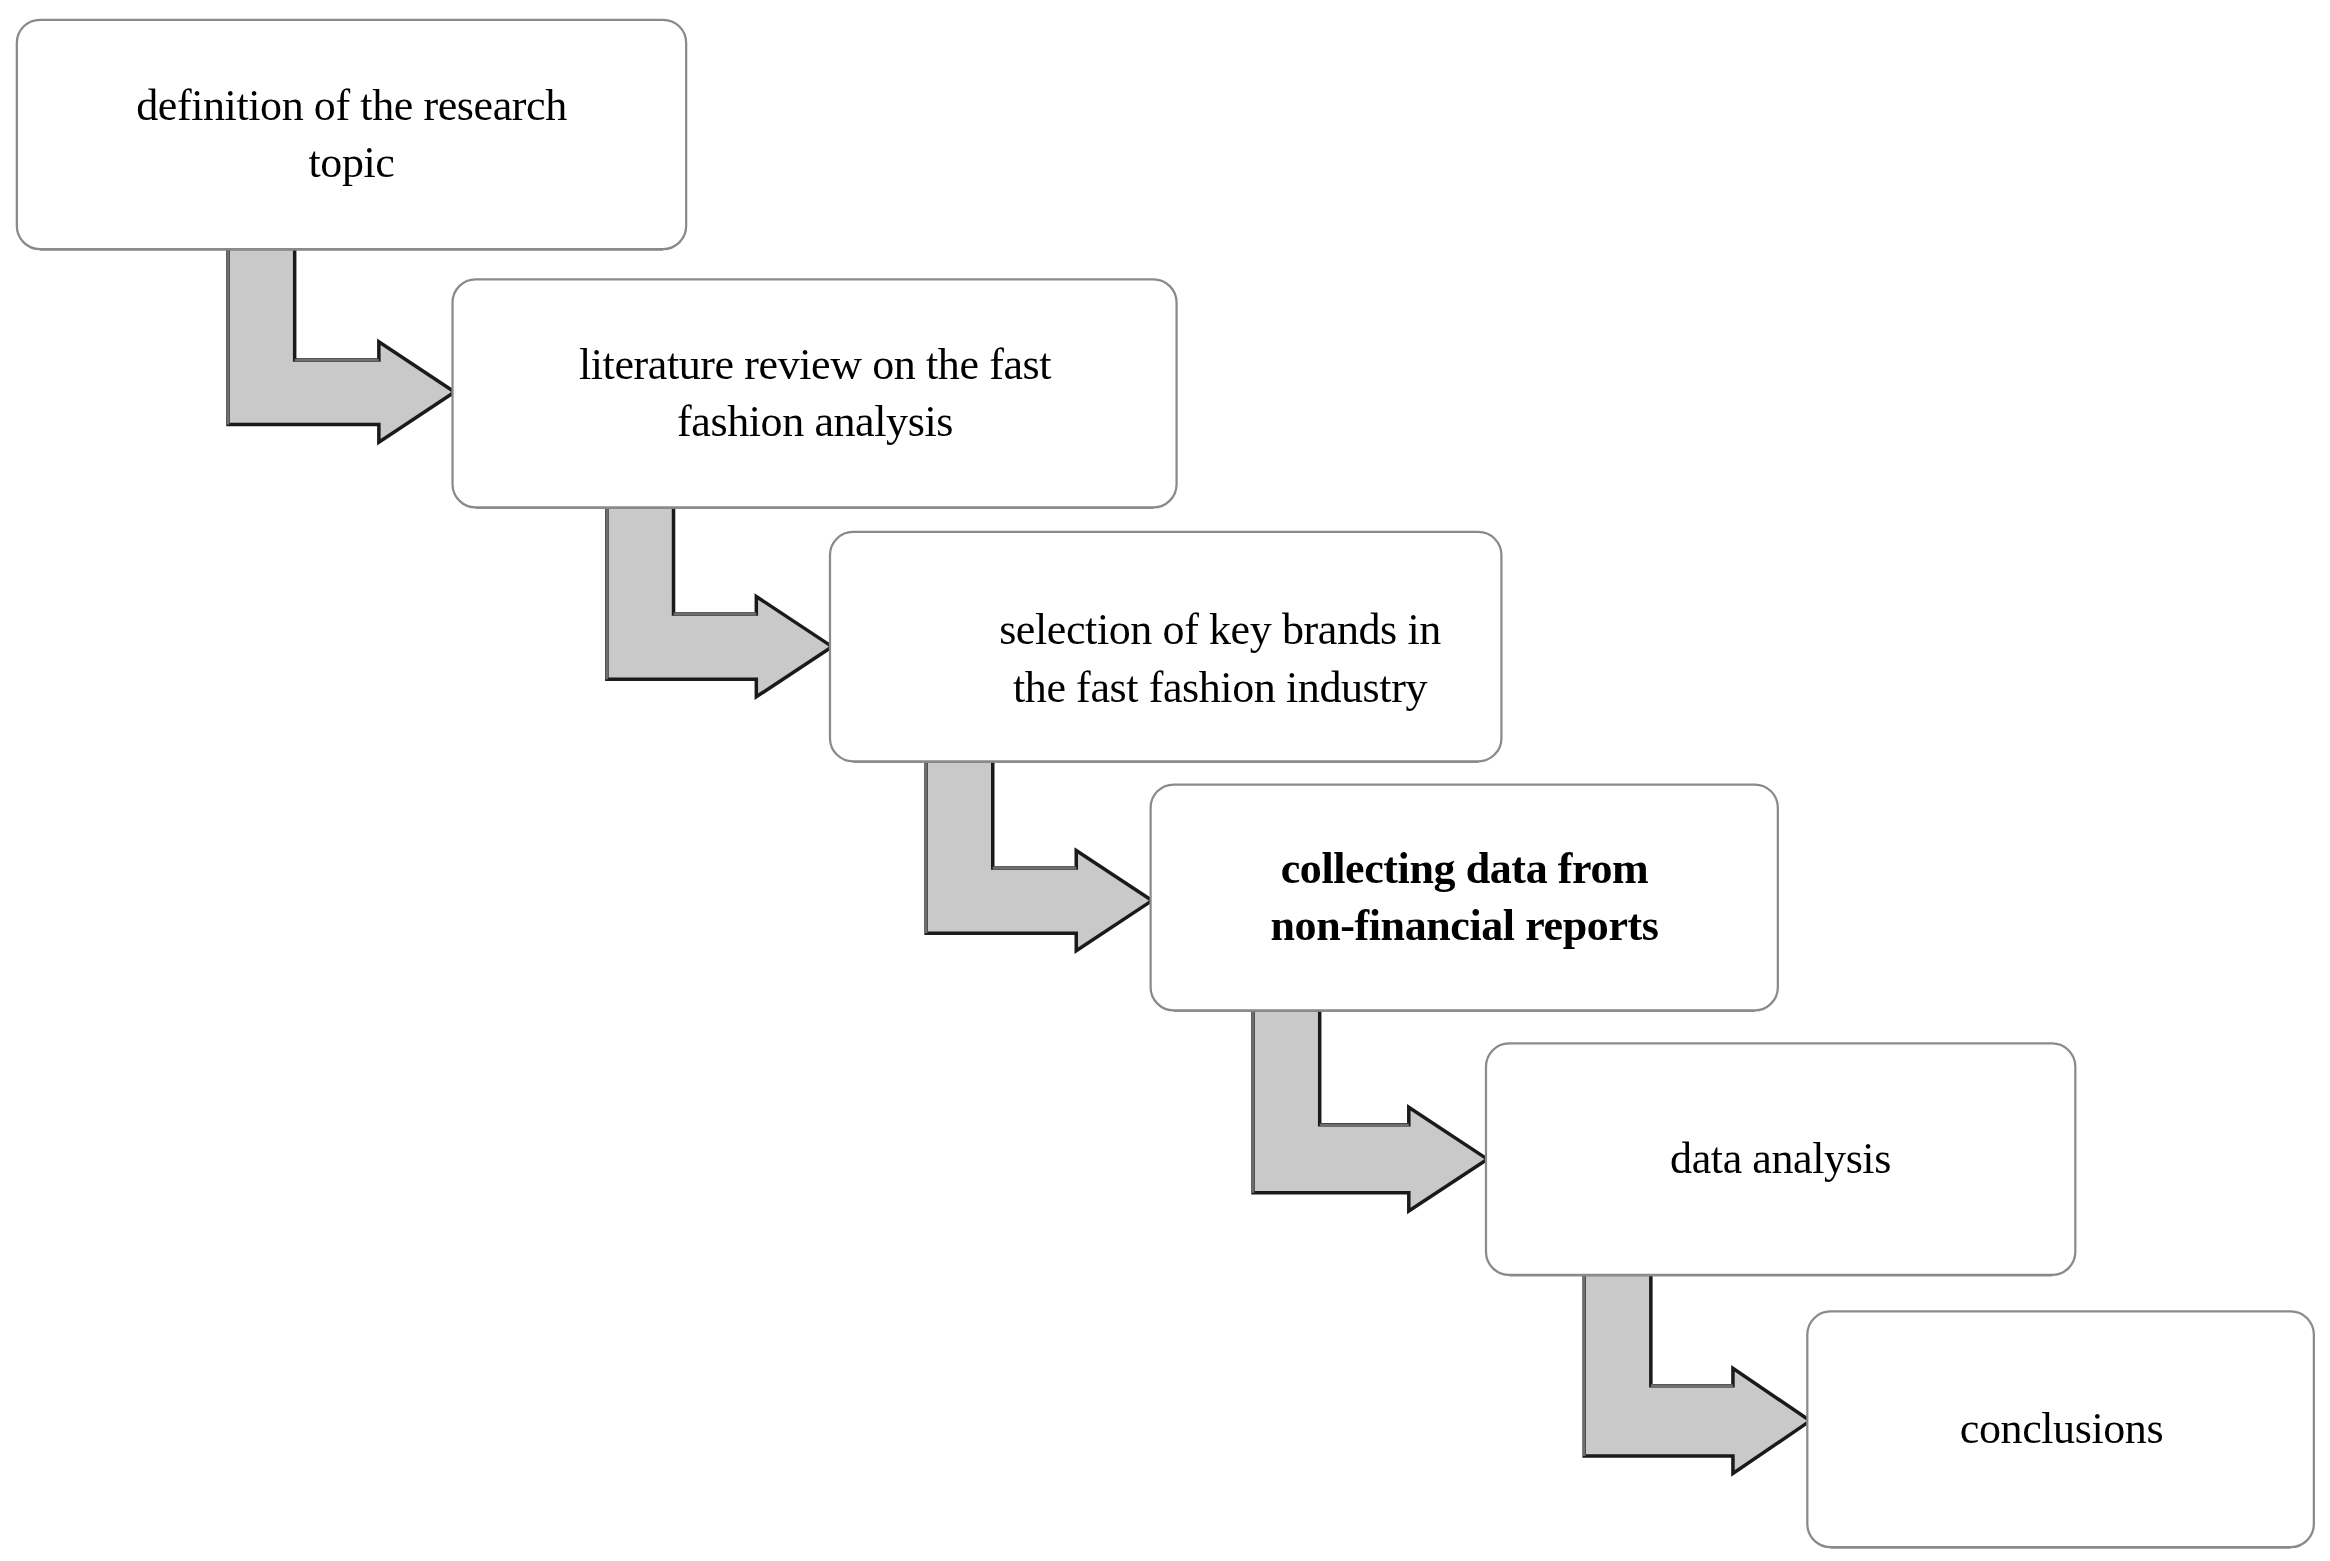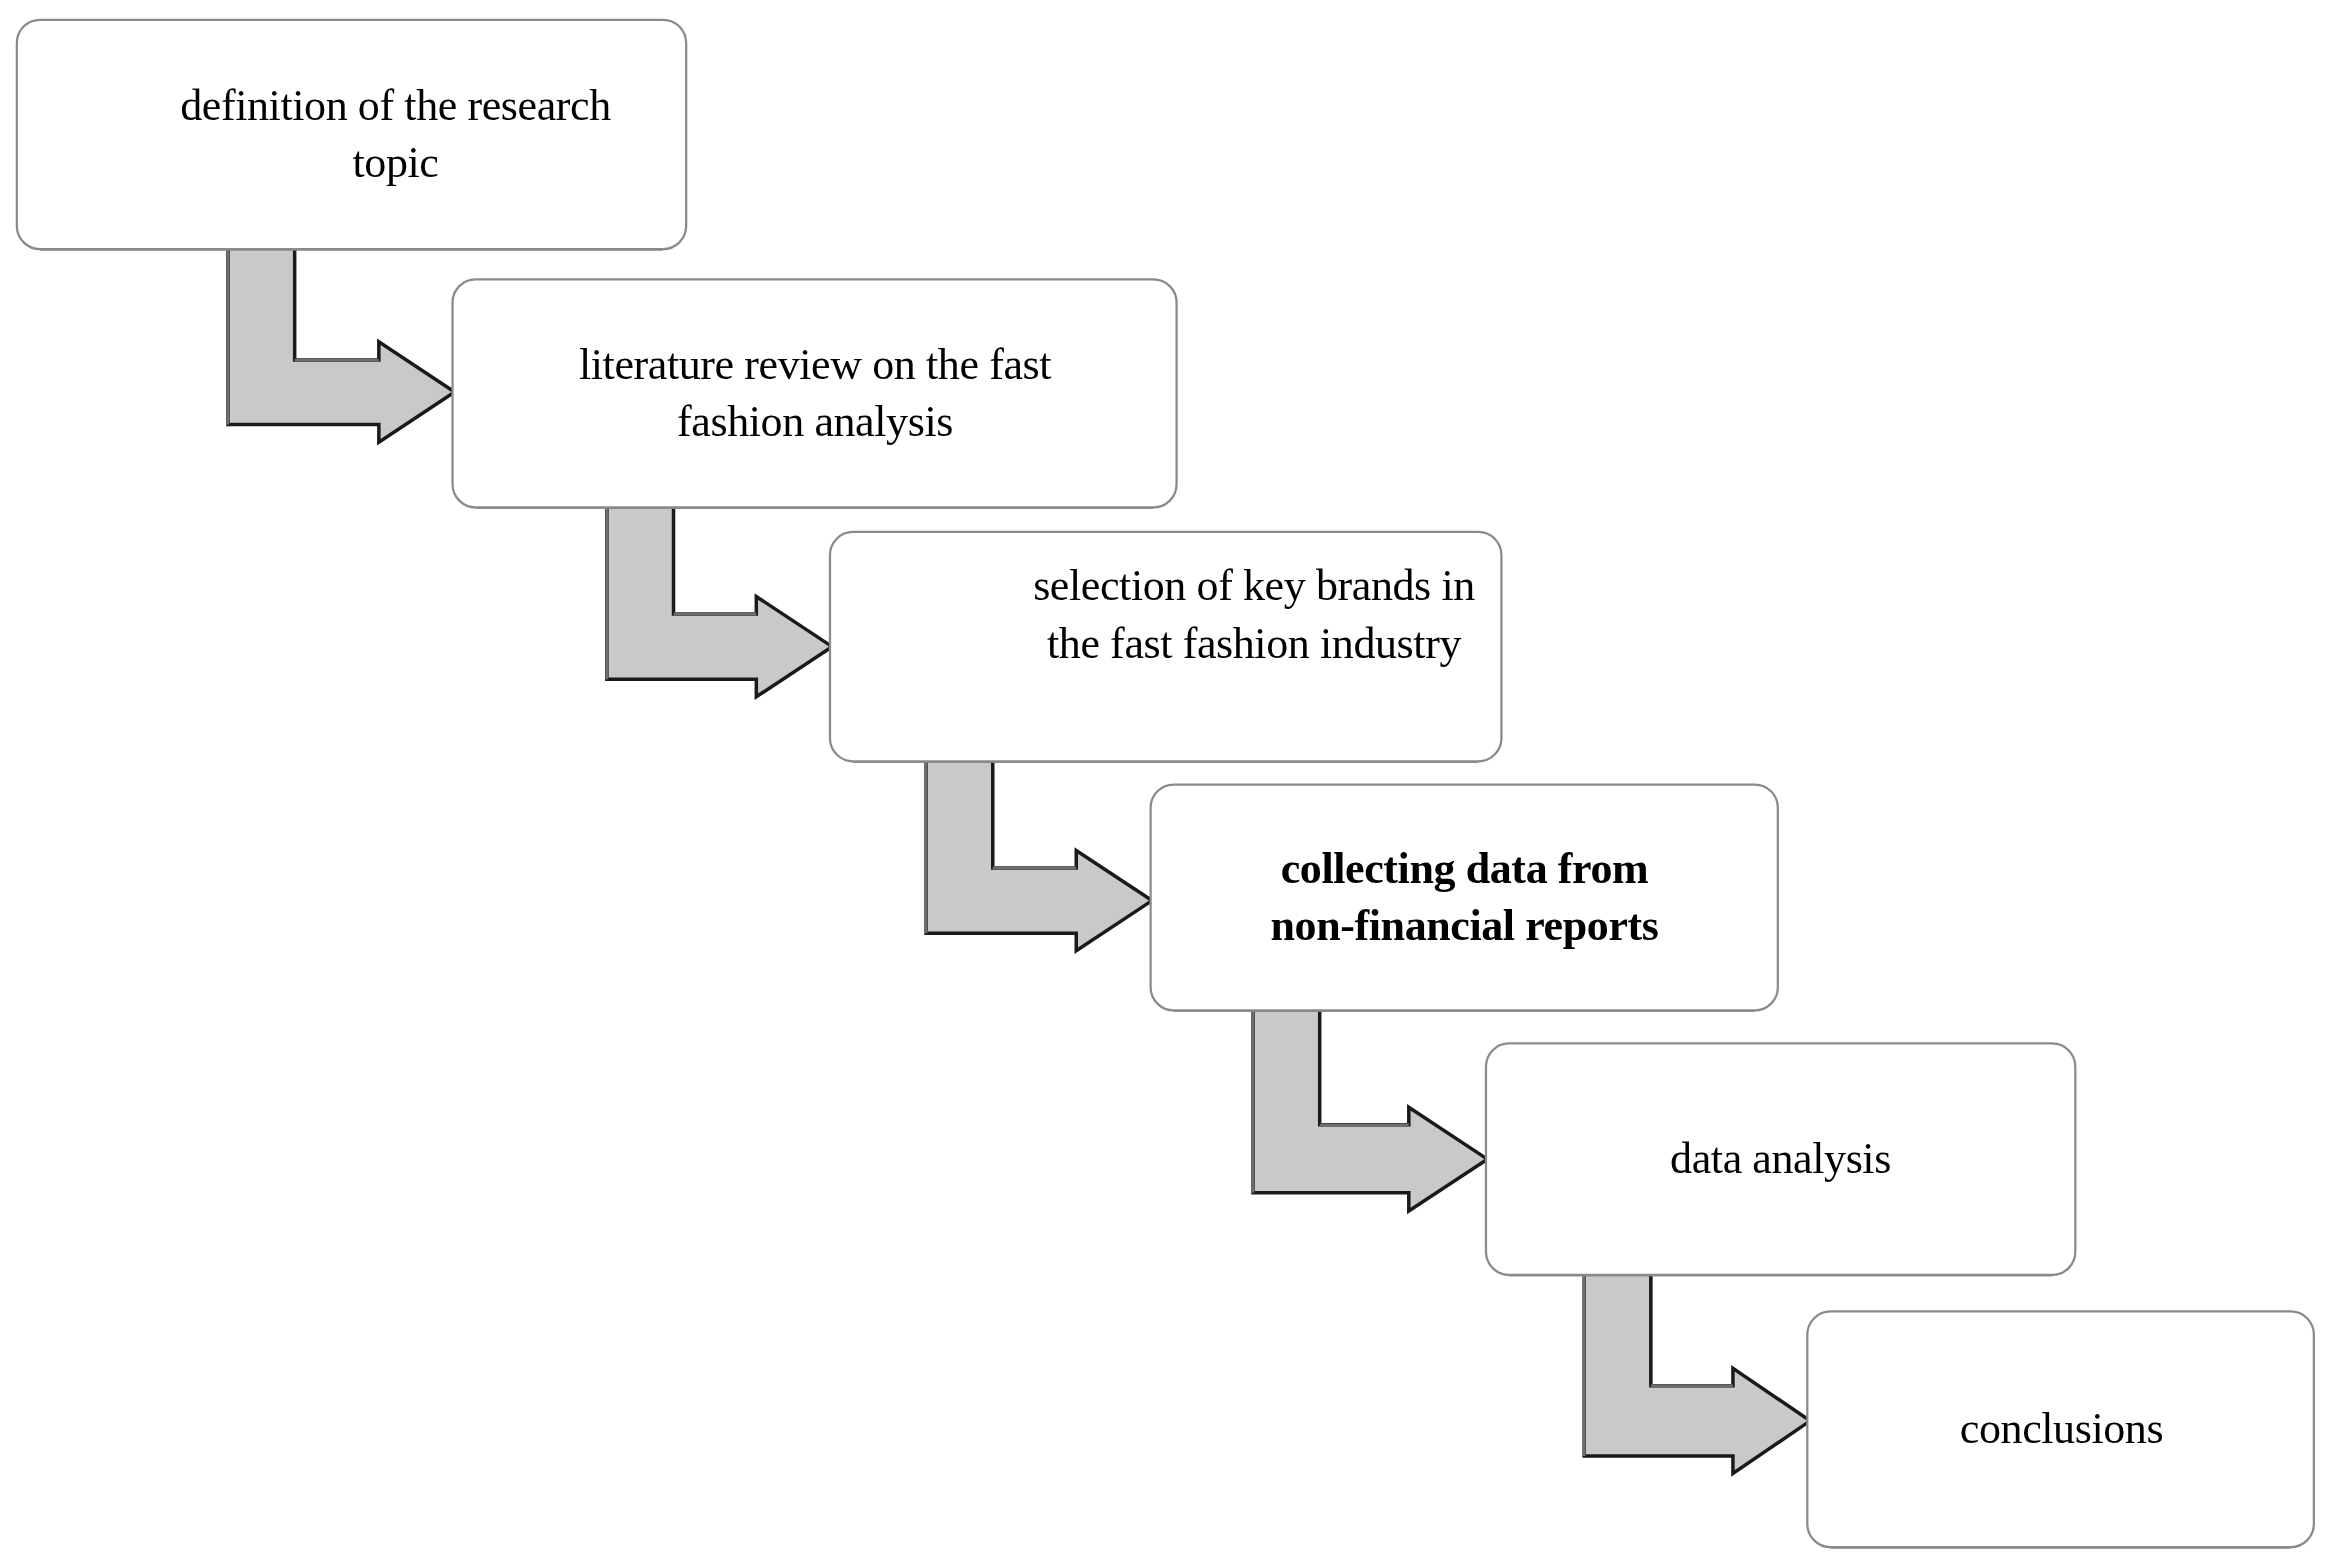--- a/index.html
+++ b/index.html
@@ -92,25 +92,25 @@
         <path d="M 1673 1440 L 2501 1440" class="node-shadow"></path>
         <rect x="1640" y="1118" width="894" height="322" rx="33" ry="33" class="node-box"></rect>
         <path d="M 2151 1817 L 2925 1817" class="node-shadow"></path>
         <rect x="2118" y="1487" width="840" height="330" rx="33" ry="33" class="node-box"></rect>
         <path d="M 2609 2205 L 3265 2205" class="node-shadow"></path>
         <rect x="2576" y="1869" width="722" height="336" rx="33" ry="33" class="node-box"></rect>
       </g>
   </svg>
 
   <div id="labels-layer">
-      <div class="node-label" style="left: 17px; top: 19.6px; width: 669px; height: 229px; margin-left: 44px;">definition of the research
+      <div class="node-label" style="left: 17px; top: 19.6px; width: 669px; height: 229px;">definition of the research
 topic</div>
       <div class="node-label" style="left: 453px; top: 279px; width: 724px; height: 228px;">literature review on the fast
 fashion analysis</div>
-      <div class="node-label" style="left: 830px; top: 500px; width: 780px; height: 229px; margin-left: 34px;">selection of key brands in
+      <div class="node-label" style="left: 830px; top: 544px; width: 780px; height: 229px;">selection of key brands in
 the fast fashion industry</div>
       <div class="node-label" style="left: 1151px; top: 784px; width: 627px; height: 226px; font-weight: bold;">collecting data from
 non-financial reports</div>
       <div class="node-label" style="left: 1486px; top: 1043px; width: 589px; height: 232px;">data analysis</div>
       <div class="node-label" style="left: 1808px; top: 1311px; width: 507px; height: 236px; border-radius: 26px;">conclusions</div>
     </div>
 
 </div>
 
 

